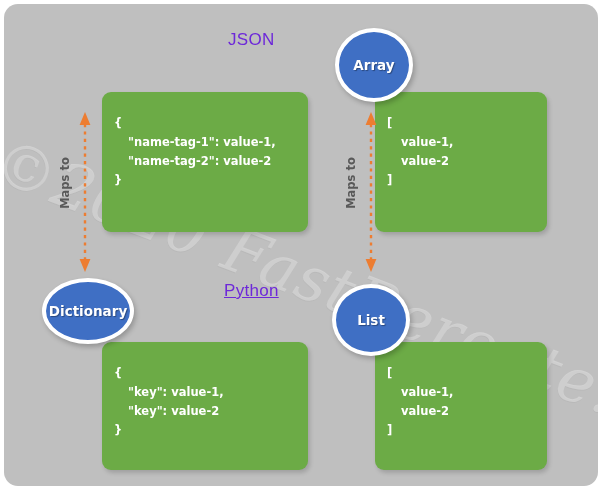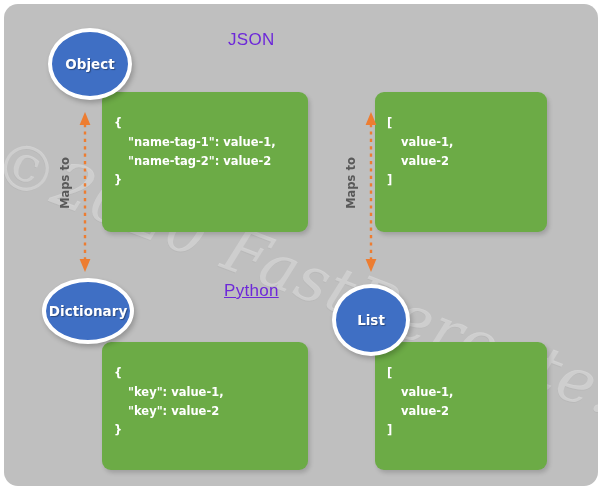--- a/index.html
+++ b/index.html
@@ -178,22 +178,22 @@
     </svg>
     <div class="maps-label" id="label-left">Maps to</div>
 
     <svg class="maps-arrow" id="arrow-right" viewBox="0 0 14 160" preserveAspectRatio="none">
       <line x1="7" y1="12" x2="7" y2="148" stroke="#ed7d31" stroke-width="2.4" stroke-dasharray="3.2 4.2" stroke-linecap="butt"></line>
       <polygon points="7,0 12.4,13 1.6,13" fill="#ed7d31"></polygon>
       <polygon points="7,160 12.4,147 1.6,147" fill="#ed7d31"></polygon>
     </svg>
     <div class="maps-label" id="label-right">Maps to</div>
 
-    <div class="node" id="node-object">
-      <span>Object</span>
+    <div class="node" id="node-array">
+      <span>Array</span>
     </div>
     <div class="node" id="node-dictionary">
       <span>Dictionary</span>
     </div>
     <div class="node" id="node-list">
       <span>List</span>
     </div>
 
   </div>
 </div>

